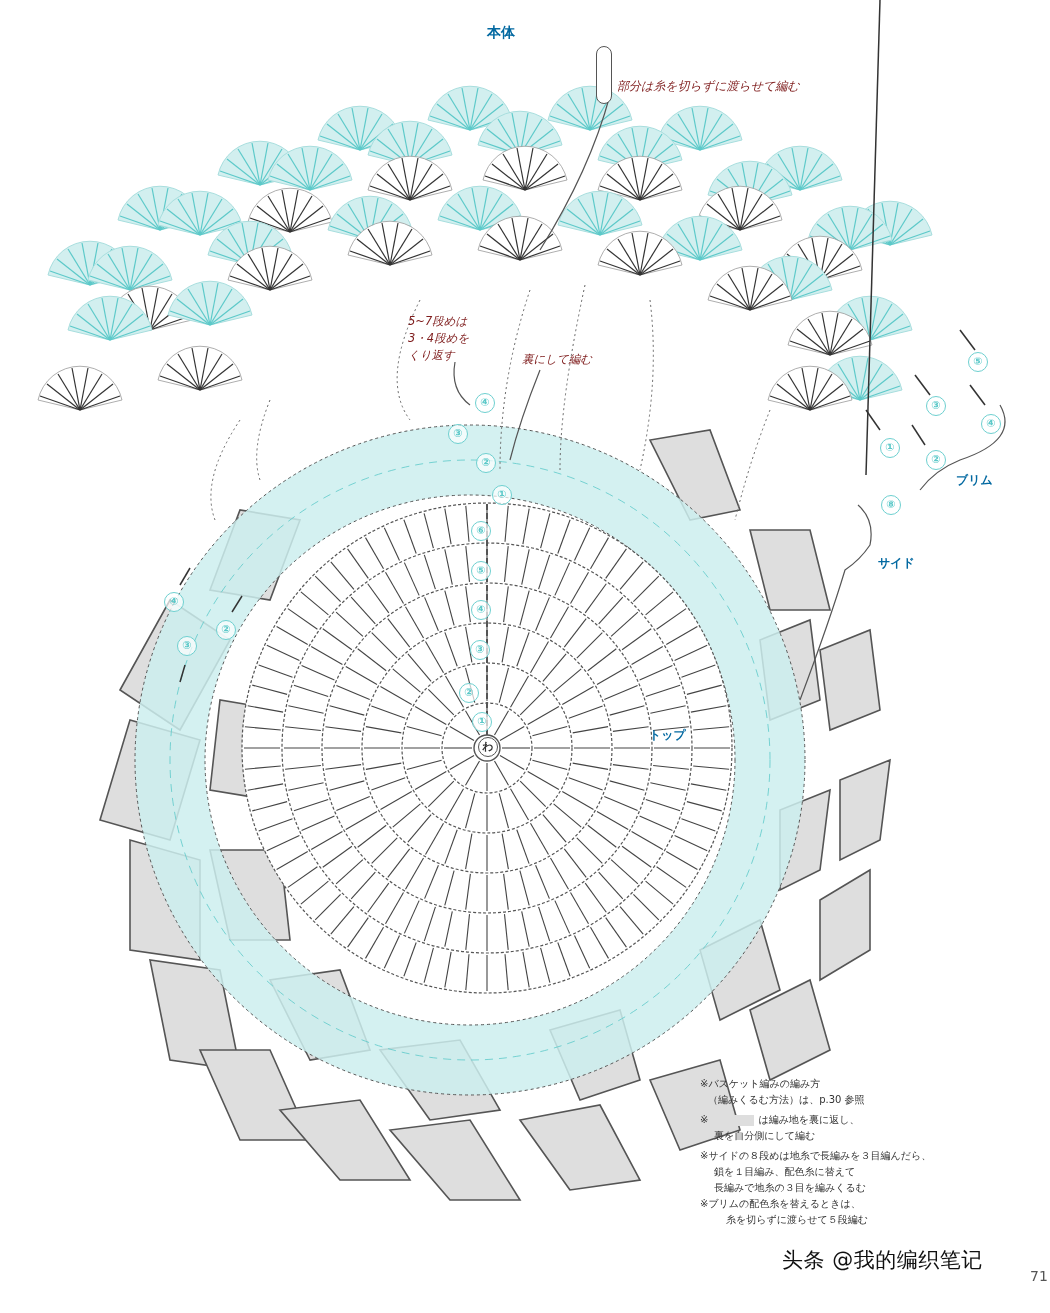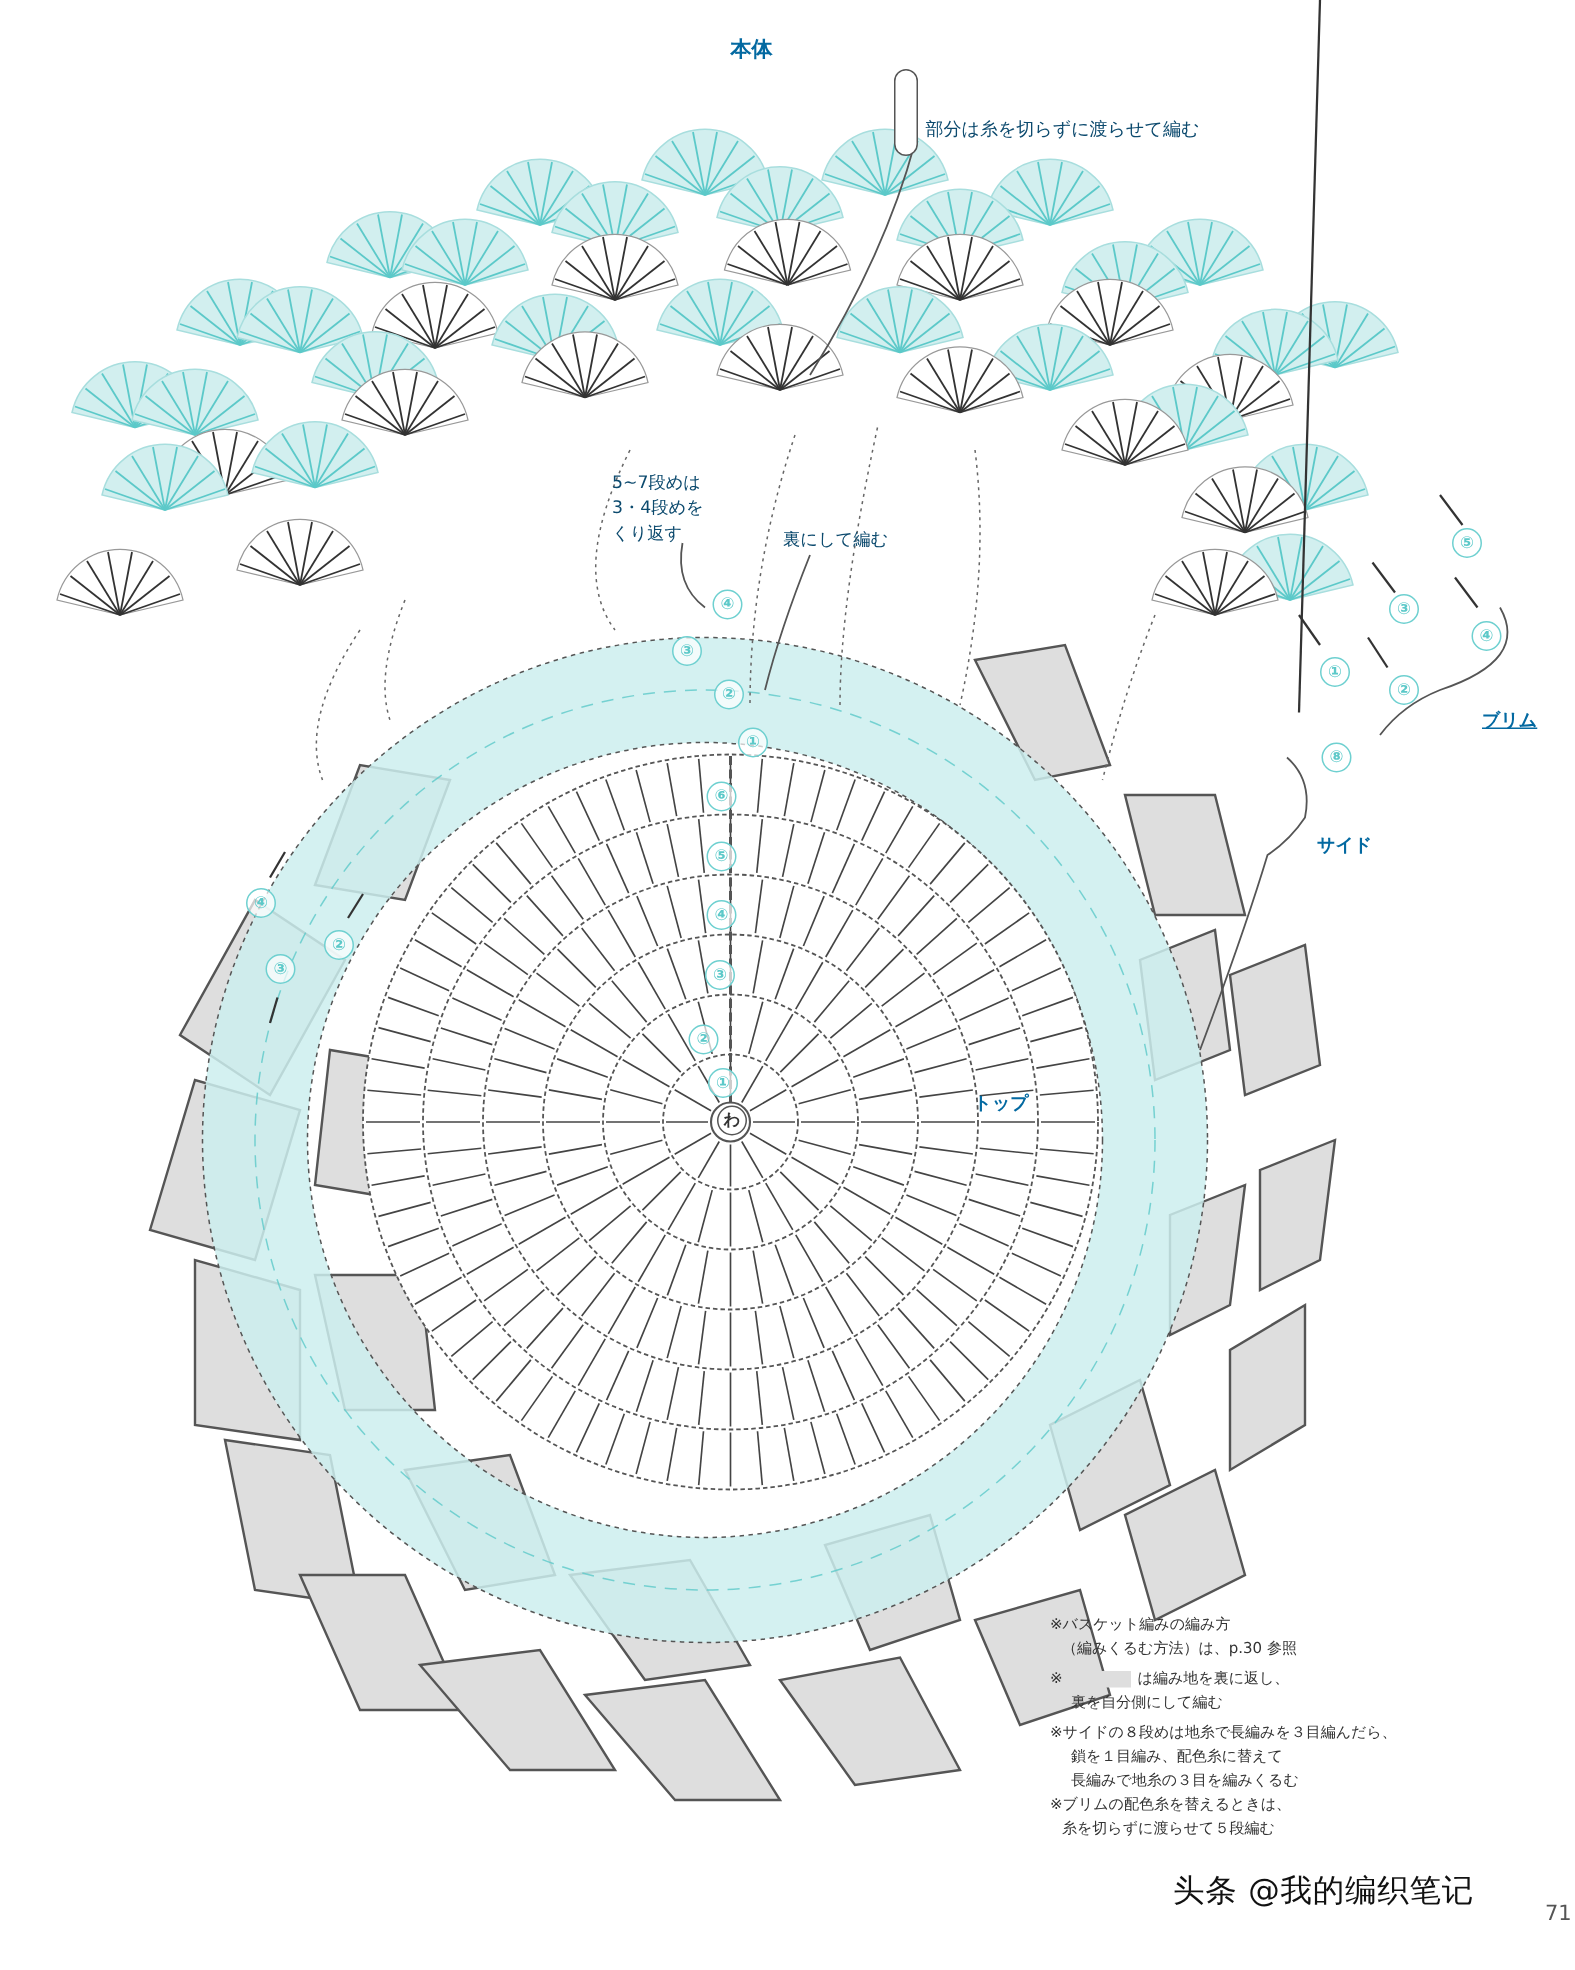--- a/index.html
+++ b/index.html
@@ -1,26 +1,26 @@
 <!DOCTYPE html>
 <html><head>
 <meta charset="utf-8">
 <style>
   html,body{margin:0;padding:0;background:#ffffff;}
   body{width:1050px;height:1313px;position:relative;overflow:hidden;font-family:"DejaVu Sans",sans-serif;}
   #diagram{position:absolute;left:0;top:0;width:1050px;height:1313px;}
   .lbl{position:absolute;font-family:"DejaVu Sans",sans-serif;white-space:nowrap;}
   .teal{color:#0369a1;font-weight:bold;}
-  .dark{color:#0c4a6e;}
+  .dark{color:#7f1d1d;font-style:italic;}
   .title{left:487px;top:24px;font-size:14px;}
   .note-top{left:617px;top:78px;font-size:12px;}
   .pill{position:absolute;left:596px;top:46px;width:14px;height:56px;border:1.6px solid #555;border-radius:8px;background:#fff;}
   .repeat{left:408px;top:313px;font-size:11.5px;line-height:17px;white-space:pre;}
   .reverse{left:522px;top:352px;font-size:11.5px;}
-  .brim{left:988px;top:472px;font-size:12px;text-decoration:underline;}
+  .brim{left:956px;top:472px;font-size:12px;}
   .side{left:878px;top:555px;font-size:12px;}
   .topl{left:649px;top:727px;font-size:12px;}
   .notes{position:absolute;left:700px;top:1076px;font-size:10px;line-height:16px;color:#333;}
   .notes div{white-space:pre;}
   .swatch{display:inline-block;width:42px;height:11px;background:#dedede;vertical-align:middle;margin:0 4px;}
   .watermark{position:absolute;left:782px;top:1246px;font-size:21px;color:#111;letter-spacing:0.5px;text-shadow:1px 1px 0 #fff,-1px -1px 0 #fff;}
   .pageno{position:absolute;left:1030px;top:1268px;font-size:14px;color:#555;}
   .num{position:absolute;width:18px;height:18px;border:1.5px solid #6ed0d0;border-radius:50%;color:#5cc9c9;font-size:11px;text-align:center;line-height:18px;font-weight:bold;background:rgba(255,255,255,0.7);}
 </style>
 </head>
@@ -473,17 +473,17 @@
 
 <div class="notes">
   <div>※バスケット編みの編み方</div>
   <div style="margin-left:8px">（編みくるむ方法）は、p.30 参照</div>
   <div style="margin-top:4px"><span>※</span><span class="swatch"></span><span>は編み地を裏に返し、</span></div>
   <div style="margin-left:14px">裏を自分側にして編む</div>
   <div style="margin-top:4px">※サイドの８段めは地糸で長編みを３目編んだら、</div>
   <div style="margin-left:14px">鎖を１目編み、配色糸に替えて</div>
   <div style="margin-left:14px">長編みで地糸の３目を編みくるむ</div>
   <div>※ブリムの配色糸を替えるときは、</div>
-  <div style="margin-left:8px">糸を切らずに渡らせて５段編む</div>
+  <div style="margin-left:26px">糸を切らずに渡らせて５段編む</div>
 </div>
 
 <div class="watermark">头条 @我的编织笔记</div>
 <div class="pageno">71</div>
 
 </body></html>

